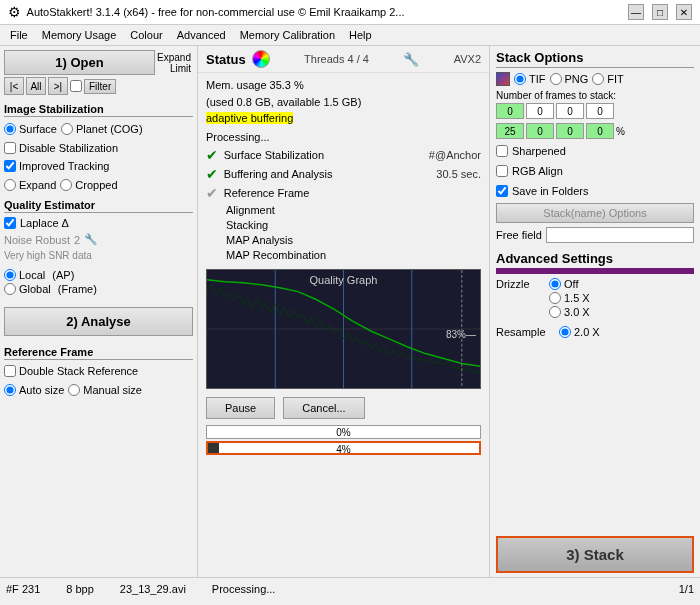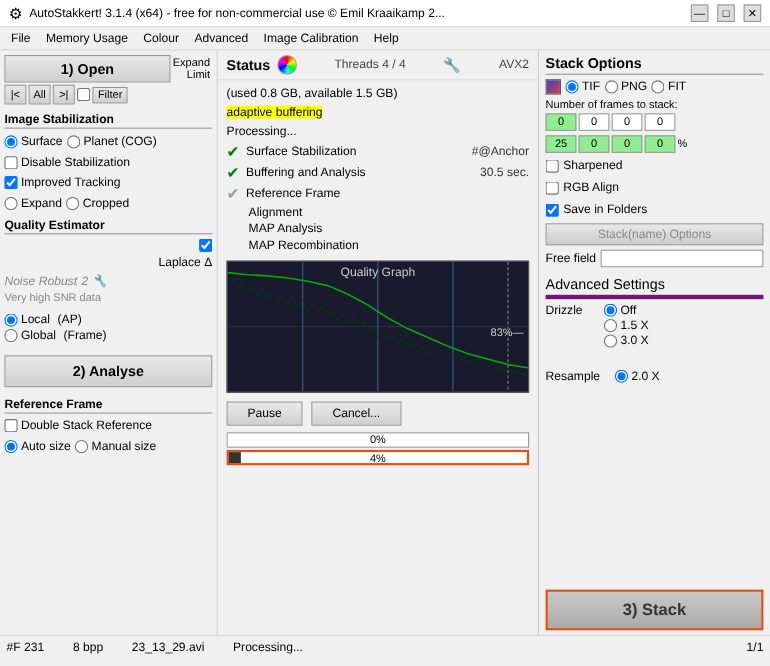--- a/index.html
+++ b/index.html
@@ -137,30 +137,28 @@
     }
     .checkbox-item input[type="checkbox"] { width: 12px; height: 12px; }
     .radio-item {
       display: flex;
       align-items: center;
       gap: 3px;
     }
     .quality-section { margin-top: 2px; }
     .laplace-row {
       display: flex;
-      align-items: flex-end;
+      align-items: flex-start;
       gap: 4px;
-      flex-direction: column;
     }
     .noise-robust {
       display: flex;
       align-items: flex-end;
       gap: 4px;
       color: #888;
-      font-style: italic;
     }
     .snr-text { color: #888; font-size: 10px; }
     .local-global {
       display: flex;
       flex-direction: column;
       gap: 2px;
       margin: 4px 0;
     }
     .btn-analyse {
       background: linear-gradient(180deg, #e8e8e8, #d0d0d0);
@@ -391,42 +389,42 @@
       justify-content: flex-end;
     }
     .free-field-input {
       flex: 1;
       height: 16px;
       border: 1px solid #999;
       background: #fff;
       font-size: 10px;
     }
     .advanced-settings-header {
-      font-weight: normal;
+      font-weight: bold;
       font-size: 13px;
-      border-bottom: 4px solid #701a75;
+      border-bottom: 6px solid #701a75;
       padding-bottom: 2px;
       margin-top: 4px;
     }
     .drizzle-row {
       display: flex;
       align-items: flex-start;
       gap: 8px;
     }
     .drizzle-label { font-size: 11px; min-width: 45px; }
     .drizzle-options {
       display: flex;
       flex-direction: column;
       gap: 2px;
     }
     .resample-row {
       display: flex;
       align-items: flex-end;
       gap: 8px;
-      margin-top: 16px;
+      margin-top: 4px;
     }
     .resample-label { font-size: 11px; min-width: 55px; }
     .resample-options { display: flex; flex-direction: column; gap: 2px; }
     .btn-stack {
       background: linear-gradient(180deg, #c8c8c8, #aaa);
       border: 2px solid #e05010;
       padding: 8px 10px;
       font-size: 15px;
       font-weight: bold;
       cursor: pointer;
@@ -461,21 +459,21 @@
     <div class="title-btn">□</div>
     <div class="title-btn">✕</div>
   </div>
 </div>
 
 <div class="menu-bar">
   <span class="menu-item">File</span>
   <span class="menu-item">Memory Usage</span>
   <span class="menu-item">Colour</span>
   <span class="menu-item">Advanced</span>
-  <span class="menu-item">Image Calibration</span>
+  <span class="menu-item">Memory Calibration</span>
   <span class="menu-item">Help</span>
 </div>
 
 <div class="main-layout">
 
   <div class="left-panel">
     <div class="open-section">
       <div class="open-row">
         <button class="btn-open">1) Open</button>
         <div class="expand-limit">
@@ -571,20 +569,21 @@
       <div class="status-left">
         <span class="status-label">Status</span>
         <div class="color-wheel"></div>
       </div>
       <span class="threads-text">Threads 4 / 4</span>
       <span style="font-size:13px;">🔧</span>
       <span class="avx2-text">AVX2</span>
     </div>
 
     <div class="mem-info">
+      <div>Mem. usage 35.3 %</div>
       <div>(used 0.8 GB, available 1.5 GB)</div>
       <span class="adaptive-buffering">adaptive buffering</span>
     </div>
     <div class="processing-text">Processing...</div>
 
     <div class="checklist">
       <div class="check-row">
         <span class="check-icon-green">✔</span>
         <span class="check-text">Surface Stabilization</span>
         <span class="check-value">#@Anchor</span>
@@ -593,20 +592,23 @@
         <span class="check-icon-green">✔</span>
         <span class="check-text">Buffering and Analysis</span>
         <span class="check-value">30.5 sec.</span>
       </div>
       <div class="check-row">
         <span class="check-icon-gray">✔</span>
         <span class="check-text">Reference Frame</span>
       </div>
       <div class="check-row">
         <span class="check-text" style="margin-left:20px;">Alignment</span>
+      </div>
+      <div class="check-row">
+        <span class="check-text" style="margin-left:20px;">Stacking</span>
       </div>
       <div class="check-row">
         <span class="check-text" style="margin-left:20px;">MAP Analysis</span>
       </div>
       <div class="check-row">
         <span class="check-text" style="margin-left:20px;">MAP Recombination</span>
       </div>
     </div>
 
     <div class="graph-container">

